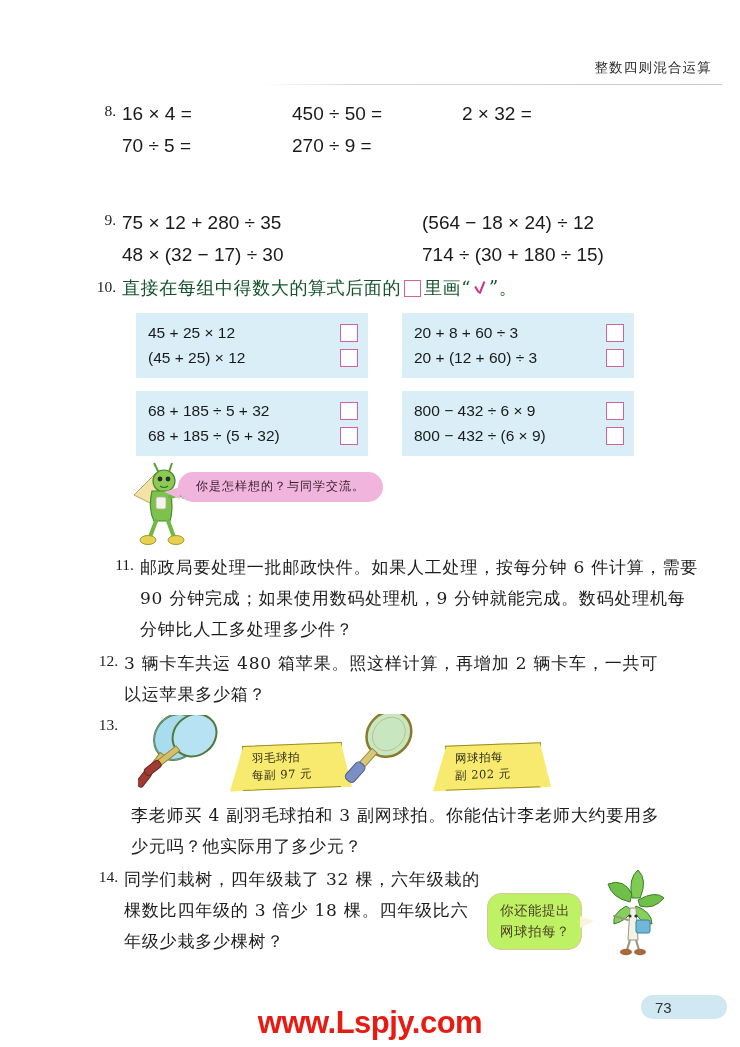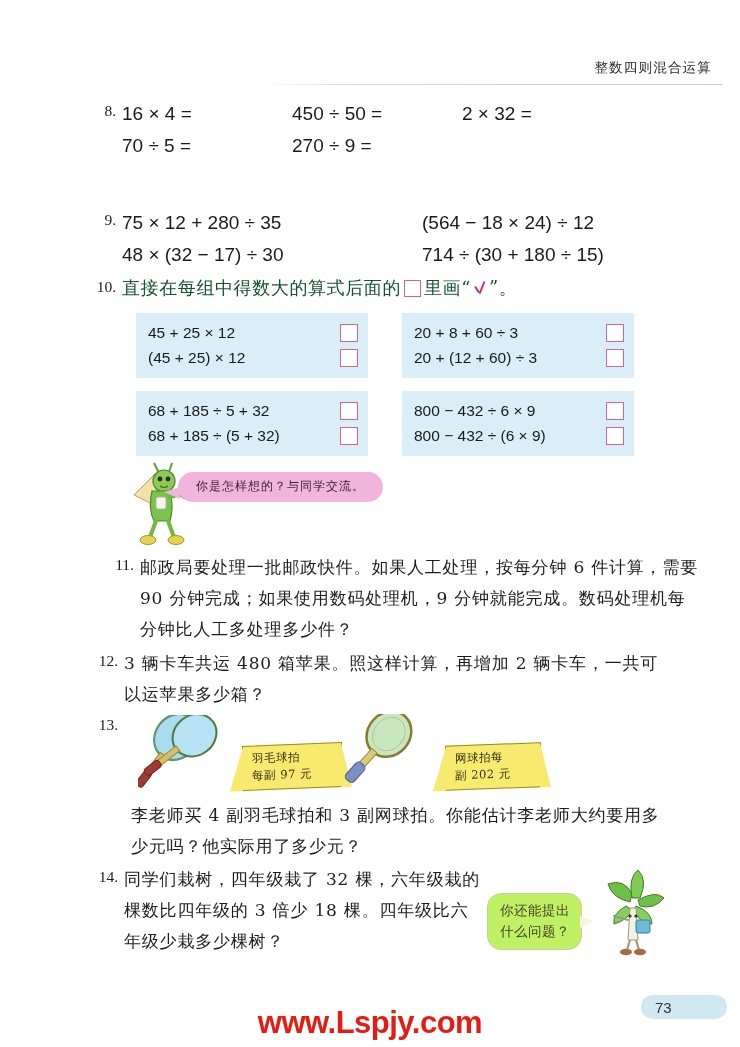--- a/index.html
+++ b/index.html
@@ -461,21 +461,21 @@
 
   <div class="ex" style="left:80px; top:864px; width:620px;">
     <div class="ex-num" style="width:38px; flex:0 0 38px;">14.</div>
     <div class="ex-body">
       <div class="para w14">同学们栽树，四年级栽了 32 棵，六年级栽的棵数比四年级的 3 倍少 18 棵。四年级比六年级少栽多少棵树？</div>
     </div>
   </div>
 
   <div class="bubble-cream">
     <div>你还能提出</div>
-    <div>什么问题？</div>
+    <div>网球拍每？</div>
   </div>
 
   <div class="mascot" style="left:600px; top:868px; width:70px; height:90px;">
     <svg width="70" height="90" viewBox="0 0 70 90">
 
       <path d="M30 34 Q12 30 8 16 Q24 10 32 26 Z" fill="#6fc04a" stroke="#3f7c26" stroke-width="1"></path>
       <path d="M32 30 Q28 10 38 2 Q48 12 40 30 Z" fill="#7fcb55" stroke="#3f7c26" stroke-width="1"></path>
       <path d="M38 32 Q56 22 64 30 Q54 42 40 38 Z" fill="#6fc04a" stroke="#3f7c26" stroke-width="1"></path>
       <path d="M36 38 Q52 44 52 56 Q38 54 34 42 Z" fill="#85d05c" stroke="#3f7c26" stroke-width="1"></path>
       <path d="M26 38 Q12 46 14 56 Q28 52 32 42 Z" fill="#85d05c" stroke="#3f7c26" stroke-width="1"></path>

